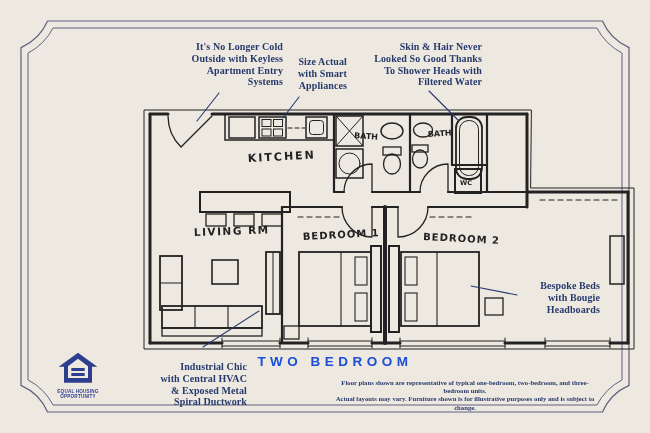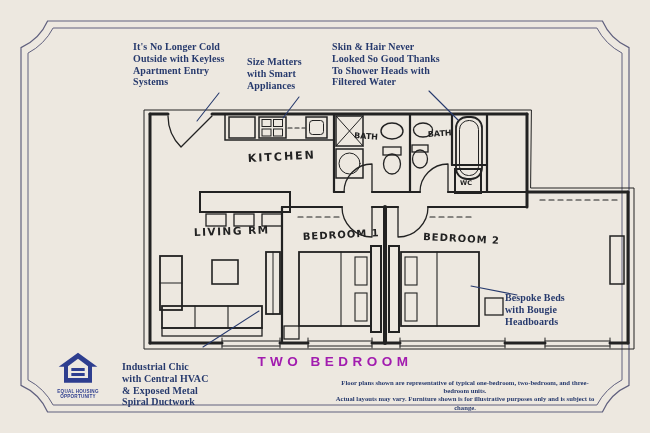--- a/index.html
+++ b/index.html
@@ -9,32 +9,32 @@
     font-family:"Liberation Serif", serif;
   }
   .abs{position:absolute;}
   .note{
     position:absolute;
     color:#273a6d;
     font-family:"Liberation Serif", serif;
     font-weight:bold;
     font-size:10px;
     line-height:11.8px;
-    text-align:left;
+    text-align:right;
     white-space:pre-line;
     letter-spacing:.1px;
   }
   #note-keyless{left:133px;top:41px;width:150px;}
   #note-smart{left:247px;top:56px;width:100px;}
   #note-shower{left:332px;top:41px;width:150px;}
-  #note-beds{left:505px;top:280px;width:95px;margin-top:12px;}
+  #note-beds{left:505px;top:280px;width:95px;}
   #note-hvac{left:122px;top:361px;width:125px;}
   #plan-title{
     position:absolute;left:240px;top:354px;width:190px;
-    text-align:center;color:#a21caf;
+    text-align:center;color:#1d4ed8;
     font-family:"Liberation Sans", sans-serif;
     font-weight:bold;font-size:13.5px;letter-spacing:4.5px;
   }
   #disclaimer{
     position:absolute;left:330px;top:379px;width:270px;
     text-align:center;color:#273a6d;
     font-family:"Liberation Serif", serif;
     font-weight:bold;
     font-size:6.7px;line-height:8.2px;white-space:pre-line;
   }
@@ -188,21 +188,21 @@
     <path d="M429,91 L458,120"></path>
     <path d="M517,295 L471,286"></path>
     <path d="M203,347 L259,311"></path>
   </g>
 </svg>
 
 <div class="note" id="note-keyless">It's No Longer Cold
 Outside with Keyless
 Apartment Entry
 Systems</div>
-<div class="note" id="note-smart">Size Matters
+<div class="note" id="note-smart">Size Actual
 with Smart
 Appliances</div>
 <div class="note" id="note-shower">Skin &amp; Hair Never
 Looked So Good Thanks
 To Shower Heads with
 Filtered Water</div>
 <div class="note" id="note-beds">Bespoke Beds
 with Bougie
 Headboards</div>
 <div class="note" id="note-hvac">Industrial Chic

